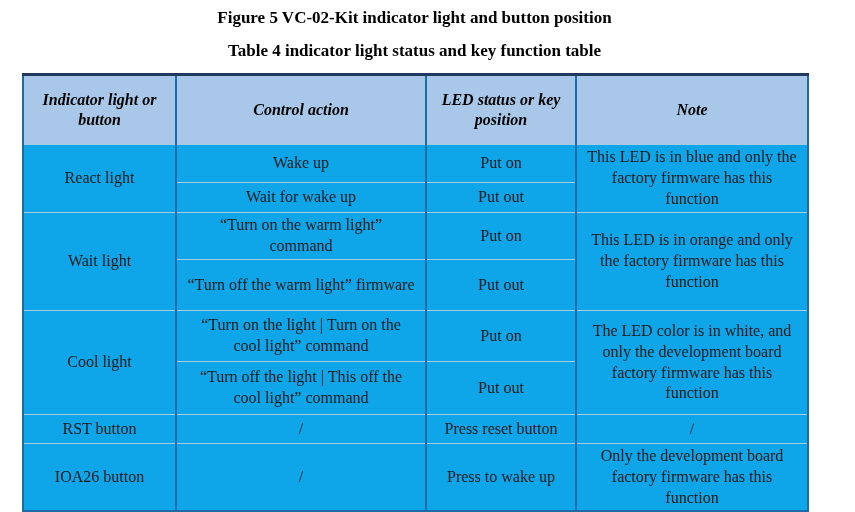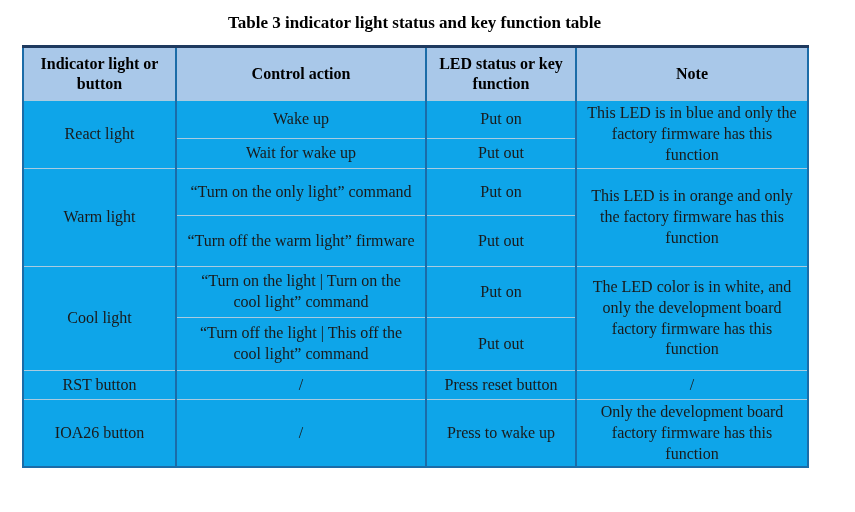--- a/index.html
+++ b/index.html
@@ -48,68 +48,69 @@
     padding: 2px 10px;
     background: #0ea5e9;
     word-wrap: break-word;
   }
   table.kit-table th {
     background: #a9c8e9;
     font-weight: bold;
     color: #000000;
     line-height: 1.25;
   }
-  tr.h-header  { height: 54px; }
+  tr.h-header  { height: 70px; font-style: italic; }
   tr.h-r1 { height: 38px; }
   tr.h-r2 { height: 30px; margin-left: 8px; }
   tr.h-r3 { height: 47px; }
   tr.h-r4 { height: 51px; }
   tr.h-r5 { height: 51px; }
   tr.h-r6 { height: 53px; }
   tr.h-r7 { height: 29px; margin-top: 11px; }
   tr.h-r8 { height: 62px; }
   td.note-cell { padding: 2px 12px; }
 </style>
 </head>
 <body>
 
 <div class="page">
 
-  <p class="caption table">Table 3 indicator light status and key function table</p>
+  <p class="caption figure">Figure 5 VC-02-Kit indicator light and button position</p>
+  <p class="caption table">Table 4 indicator light status and key function table</p>
 
   <table class="kit-table">
     <colgroup>
       <col style="width:153px">
       <col style="width:250px">
       <col style="width:150px">
       <col style="width:232px">
     </colgroup>
     <thead>
       <tr class="h-header">
         <th>Indicator light or button</th>
         <th>Control action</th>
-        <th>LED status or key function</th>
+        <th>LED status or key position</th>
         <th>Note</th>
       </tr>
     </thead>
     <tbody>
       <tr class="h-r1">
         <td rowspan="2">React light</td>
         <td>Wake up</td>
         <td>Put on</td>
         <td rowspan="2" class="note-cell">This LED is in blue and only the factory firmware has this function</td>
       </tr>
       <tr class="h-r2">
         <td>Wait for wake up</td>
         <td>Put out</td>
       </tr>
 
       <tr class="h-r3">
-        <td rowspan="2">Warm light</td>
-        <td>“Turn on the only light” command</td>
+        <td rowspan="2">Wait light</td>
+        <td>“Turn on the warm light” command</td>
         <td>Put on</td>
         <td rowspan="2" class="note-cell">This LED is in orange and only the factory firmware has this function</td>
       </tr>
       <tr class="h-r4">
         <td>“Turn off the warm light” firmware</td>
         <td>Put out</td>
       </tr>
 
       <tr class="h-r5">
         <td rowspan="2">Cool light</td>

